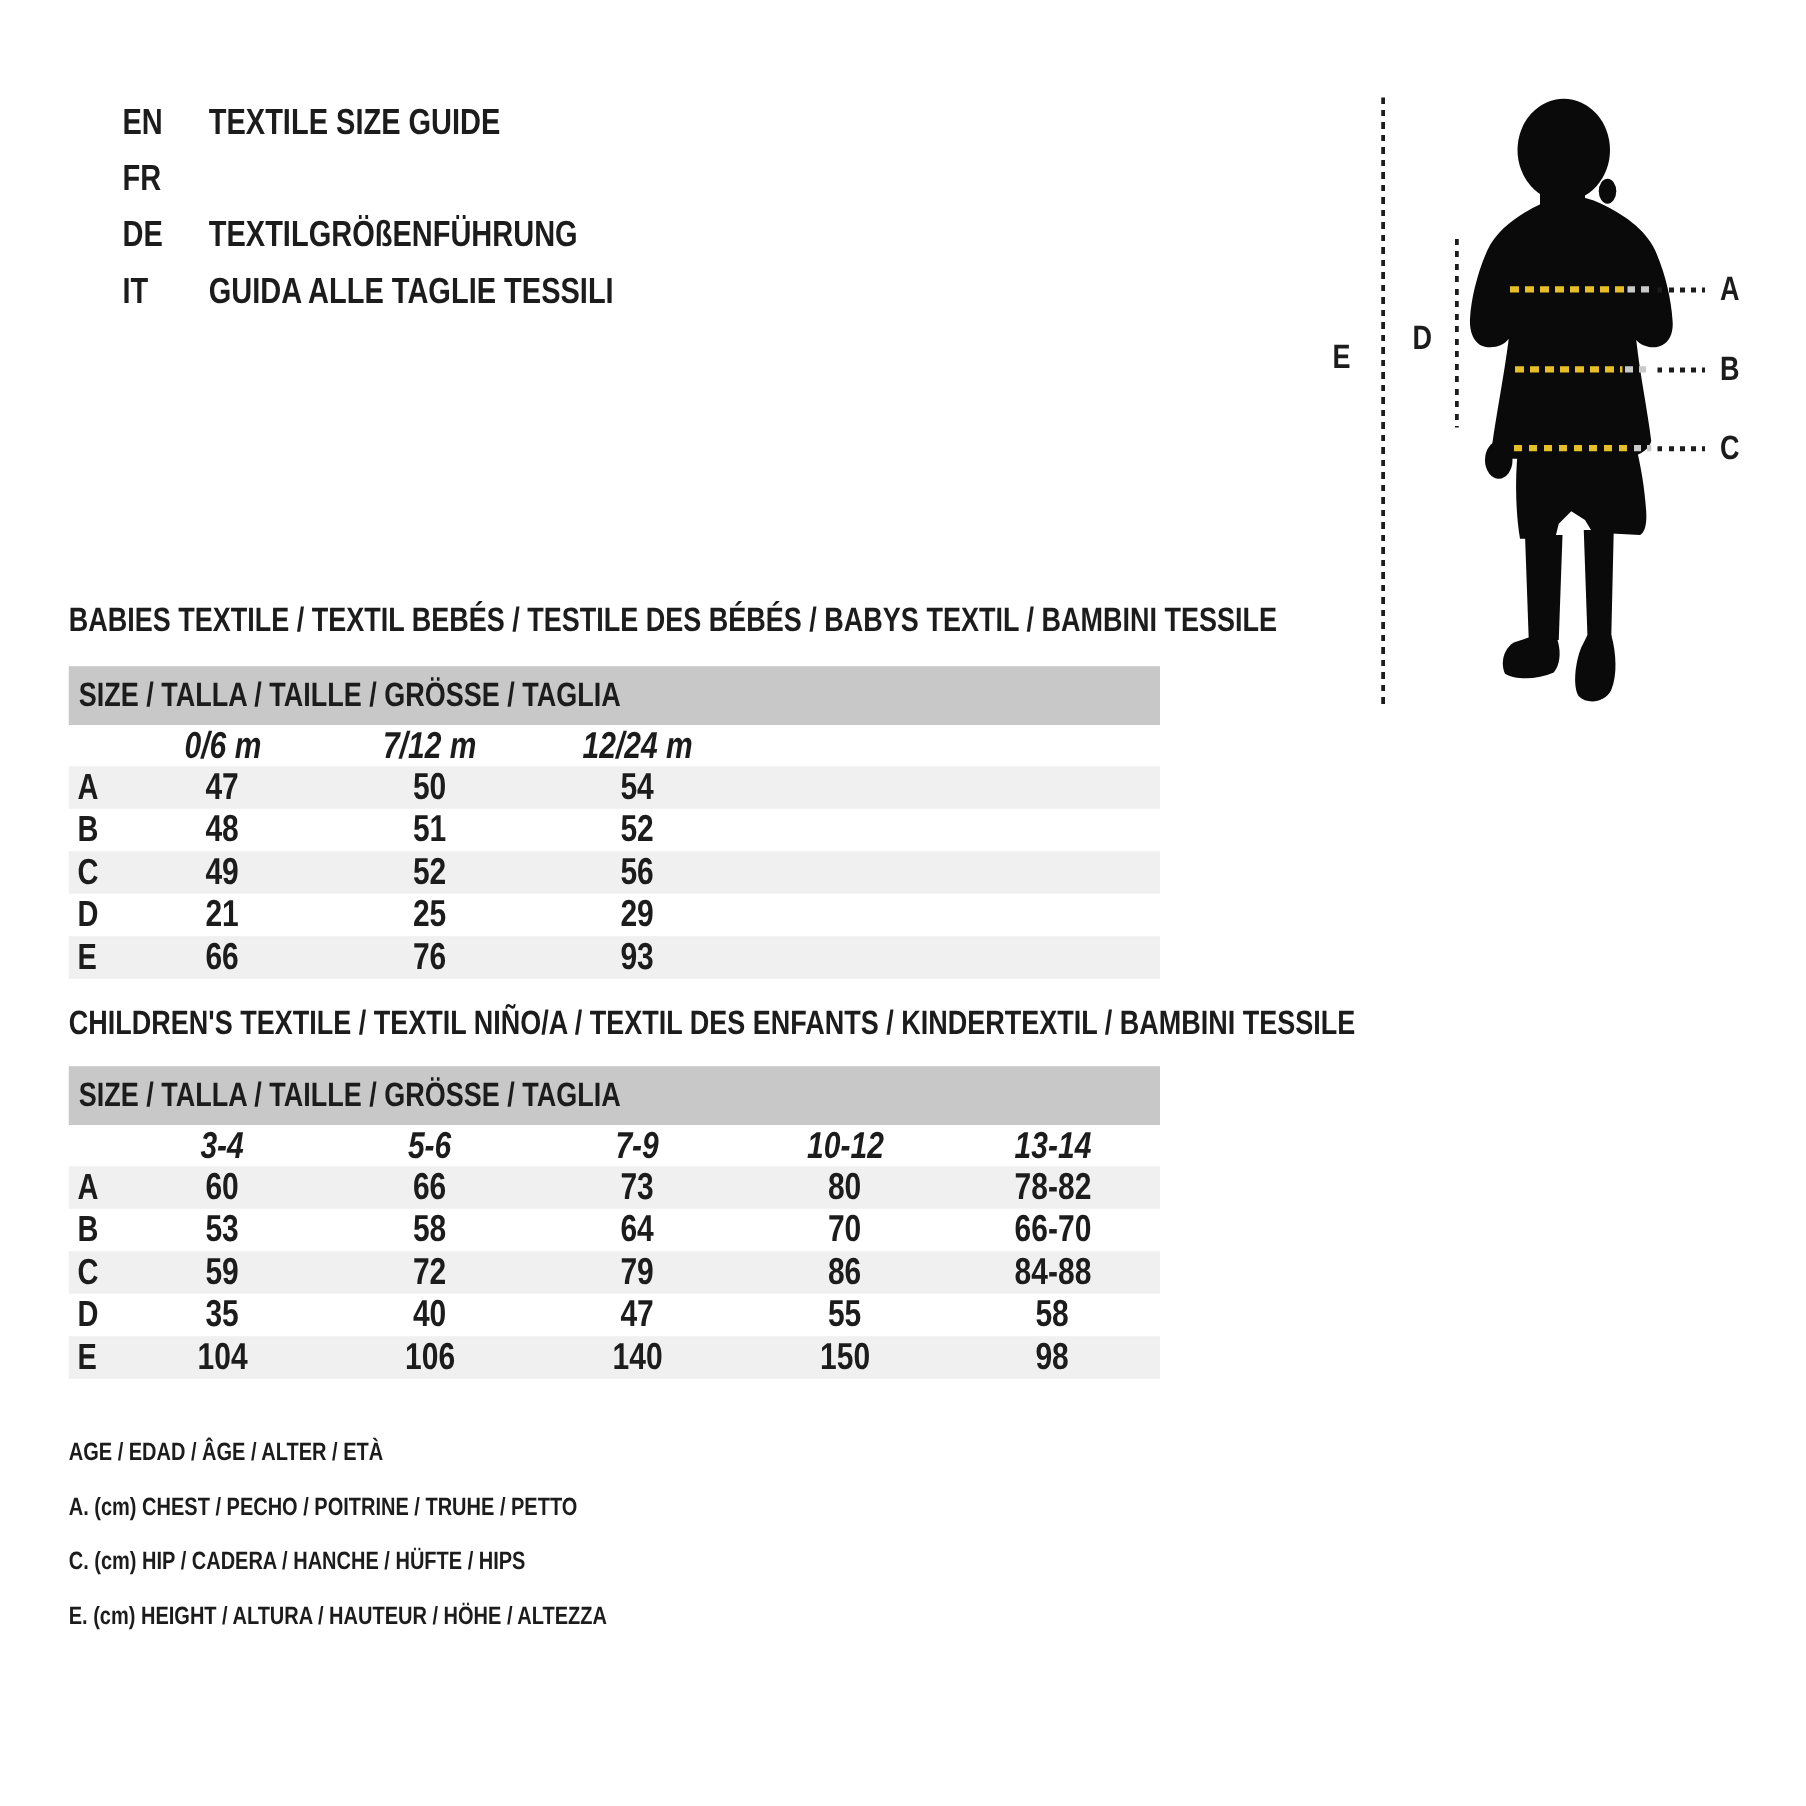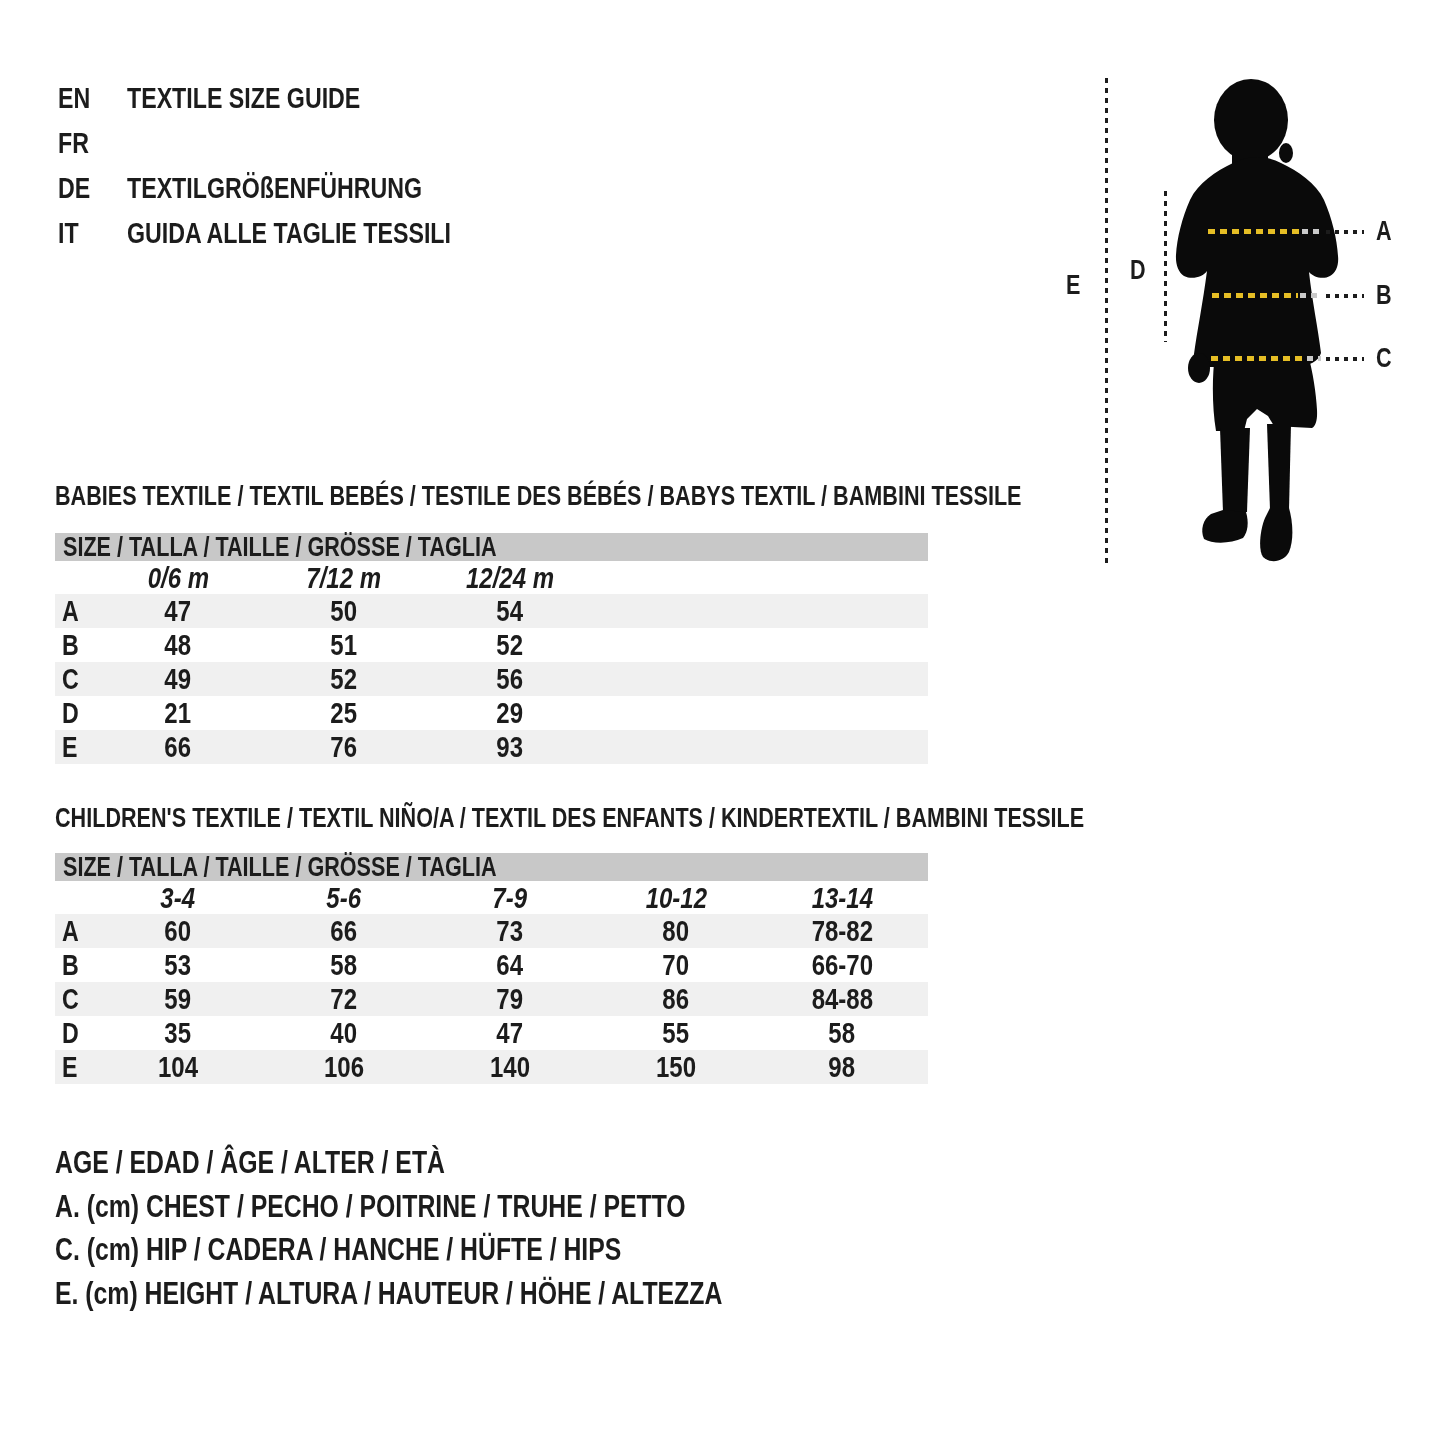--- a/index.html
+++ b/index.html
@@ -8,39 +8,39 @@
     background:var(--background,#fff);
     font-family:"Liberation Sans",sans-serif;
     font-weight:bold;color:var(--ink,#1c1c1c);
   }
   
   .cnd{display:inline-block;transform:scaleX(0.8);transform-origin:0 50%;white-space:nowrap;}
   .cnd-c{display:inline-block;transform:scaleX(0.8);transform-origin:50% 50%;white-space:nowrap;}
 
   
   #languages{position:absolute;left:58px;top:76px;}
-  .lang-row{display:flex;height:45px;align-items:center;font-size:29px;}
+  .lang-row{display:flex;height:45px;align-items:center;font-size:29px;margin-left:40px;}
   .lang-code{width:69px;flex:0 0 69px;}
 
   
   .section-title{position:absolute;left:55px;font-size:27px;line-height:30px;text-decoration:underline;}
 
   
   .size-table{position:absolute;left:55px;width:873px;}
-  .size-bar{height:28px;background:var(--header_bar,#c8c8c8);display:flex;align-items:center;
+  .size-bar{height:47px;background:var(--header_bar,#c8c8c8);display:flex;align-items:center;
             padding-left:8px;box-sizing:border-box;font-size:27px;}
   .t-row{display:flex;width:873px;height:34px;align-items:center;}
   .col-head{height:33px;font-style:italic;}
   .t-row.stripe{background:var(--row_stripe,#f0f0f0);}
   .t-cell{height:100%;display:flex;align-items:center;justify-content:center;font-size:30px;}
   .val-cell,.col-cell{width:166px;flex:0 0 166px;}
   .label-cell{width:40px;flex:0 0 40px;justify-content:flex-start;padding-left:7px;box-sizing:border-box;font-size:29px;}
 
   
-  #legend{position:absolute;left:55px;top:1141px;font-size:31px;line-height:43.5px;}
+  #legend{position:absolute;left:55px;top:1141px;font-size:20px;line-height:43.5px;}
   .legend-line{height:43.5px;}
 
   
   .vdots{position:absolute;width:3px;
          background:repeating-linear-gradient(to bottom,var(--ink,#1c1c1c) 0 5px,transparent 5px 10px);}
   .ydash{position:absolute;height:5px;
          background:repeating-linear-gradient(to right,var(--accent_yellow,#e6be25) 0 7px,transparent 7px 12px);}
   .fadedash{position:absolute;height:5px;
          background:repeating-linear-gradient(to right,#c9c9c9 0 6px,transparent 6px 11px);}
   .bdots{position:absolute;height:4px;

